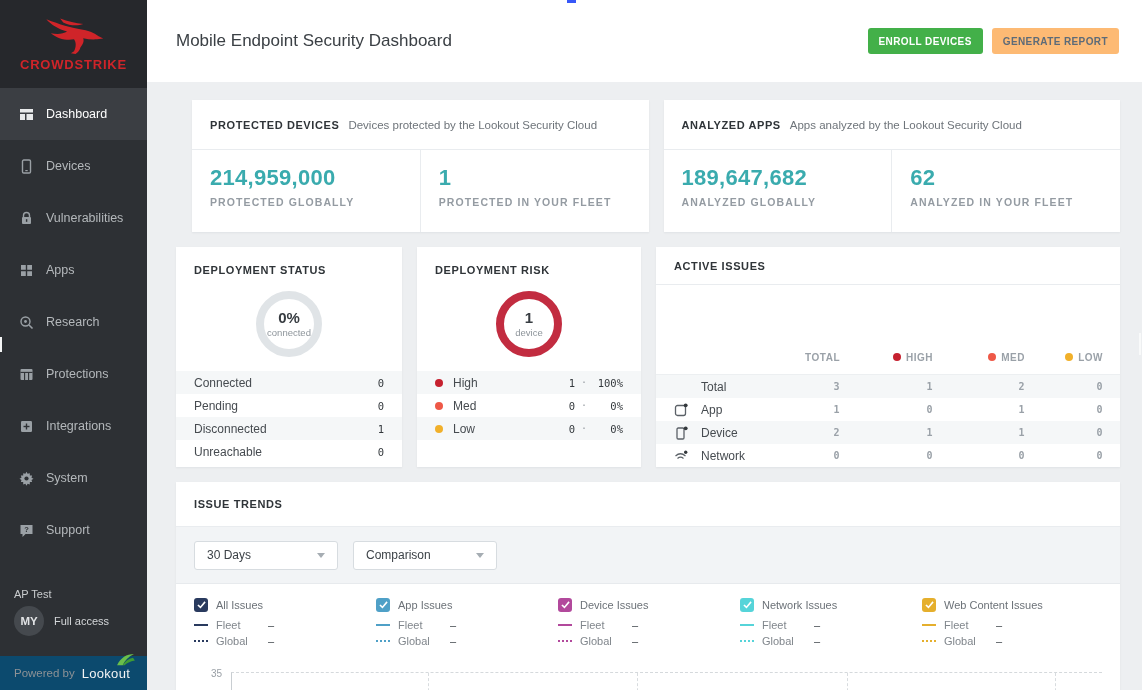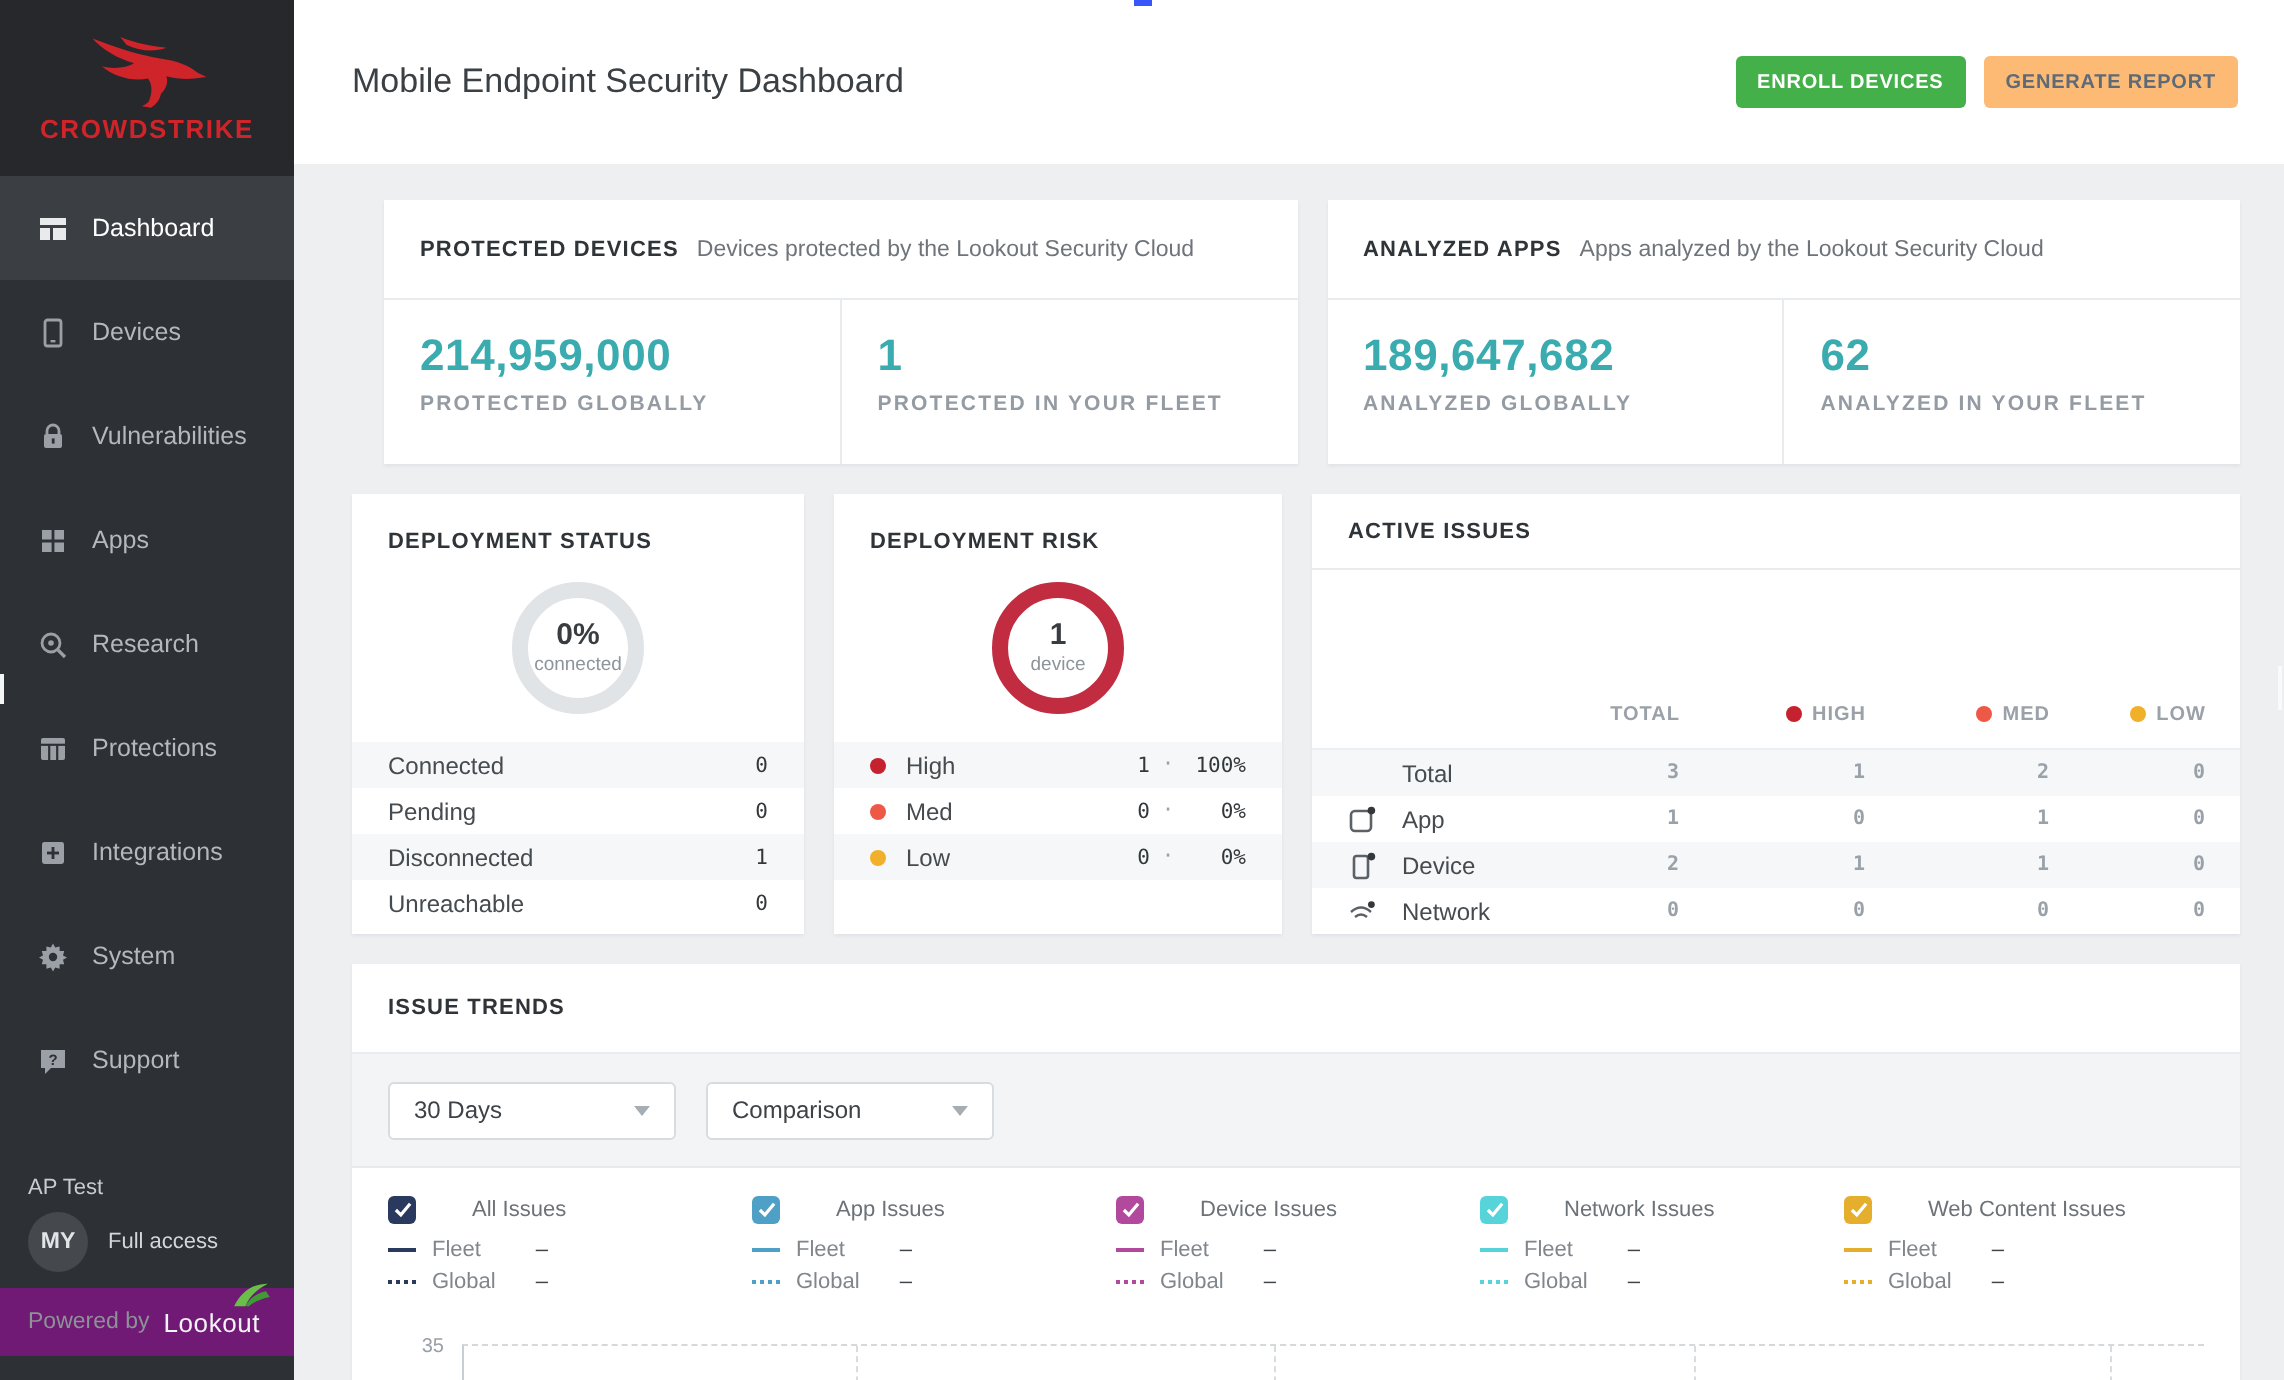--- a/index.html
+++ b/index.html
@@ -14,21 +14,21 @@
 .brand { color:#cf2429; font-weight:bold; font-size:13px; letter-spacing:0.8px; }
 .nav-item { height:52px; display:flex; align-items:center; padding-left:19px; gap:12px; font-size:12.5px; cursor:pointer; }
 .nav-item.active { background:#3b3e43; color:#fff; }
 .nav-item .ic { width:15px; height:15px; display:flex; align-items:center; justify-content:center; flex:0 0 15px; }
 .nav-item .ic svg { width:15px; height:15px; }
 .side-tick { position:absolute; left:0; top:337px; width:2px; height:15px; background:#f4f5f6; }
 .tenant { position:absolute; left:14px; top:588px; font-size:11px; color:#c9ccce; }
 .user-row { position:absolute; left:14px; top:606px; display:flex; align-items:center; gap:10px; }
 .avatar { width:30px; height:30px; border-radius:50%; background:#45494e; color:#e2e4e6; display:flex; align-items:center; justify-content:center; font-size:11.5px; font-weight:bold; }
 .user-access { font-size:11px; color:#d4d7d9; }
-.side-footer { position:absolute; bottom:12px; left:0; width:100%; height:34px; background:#701a75; display:flex; align-items:center; padding-left:14px; }
+.side-footer { position:absolute; bottom:0; left:0; width:100%; height:34px; background:#0c4a6e; display:flex; align-items:center; padding-left:14px; }
 .powered-by { font-size:11.5px; color:#8d9296; }
 .lookout-wrap { position:relative; margin-left:7px; display:flex; align-items:flex-end; }
 .lookout { font-size:13px; color:#f2f3f4; letter-spacing:0.3px; }
 .lookout-bird { position:absolute; right:-6px; top:-14px; width:21px; height:15px; }
 
 
 .main { flex:1; display:flex; flex-direction:column; min-width:0; }
 .topbar { height:82px; background:#fff; display:flex; align-items:center; padding:0 23px 0 29px; flex:0 0 82px; }
 .page-title { font-size:17px; font-weight:400; color:#3b4045; flex:1; }
 .btn { height:26px; border:none; border-radius:3px; font-size:10px; font-weight:bold; letter-spacing:0.4px; padding:0 11px; cursor:pointer; font-family:"Liberation Sans",sans-serif; }
@@ -89,21 +89,21 @@
 .c-total { width:88px; } .c-high { width:93px; } .c-med { width:92px; } .c-low { width:78px; }
 
 
 .trends { margin-top:15px; height:300px; }
 .tr-head { height:45px; display:flex; align-items:center; padding:0 18px; border-bottom:1px solid #e9ecef; }
 .filter-strip { height:57px; background:#f2f4f6; border-bottom:1px solid #e7eaed; display:flex; align-items:center; padding:0 18px; gap:15px; }
 .select { width:144px; height:29px; background:#fff; border:1px solid #d7dce0; border-radius:3px; display:flex; align-items:center; padding:0 12px; font-size:12px; color:#3c4247; }
 .select .caret { margin-left:auto; width:0; height:0; border-left:4px solid transparent; border-right:4px solid transparent; border-top:5px solid #a6adb3; }
 .legend-row { display:flex; padding:14px 0 0 18px; }
 .legend-group { width:182px; }
-.lg-top { display:flex; align-items:center; gap:28px; height:14px; }
+.lg-top { display:flex; align-items:center; gap:8px; height:14px; }
 .chk { width:14px; height:14px; border-radius:3px; display:flex; align-items:center; justify-content:center; }
 .chk svg { width:9px; height:8px; }
 .chk0 { background:#293a5e; } .chk1 { background:#4fa0c7; } .chk2 { background:#b2499c; } .chk3 { background:#56d4d9; } .chk4 { background:#e5af2d; }
 .lg-label { font-size:11px; color:#6c7278; }
 .lg-line { display:flex; align-items:center; width:80px; margin-top:6px; height:13px; }
 .lg-line + .lg-line { margin-top:3px; }
 .swatch { width:14px; height:0; border-top:2px solid; flex:0 0 14px; }
 .swatch.dotted { border-top-style:dotted; }
 .sw0 { border-color:#293a5e; } .sw1 { border-color:#4fa0c7; } .sw2 { border-color:#b2499c; } .sw3 { border-color:#56d4d9; } .sw4 { border-color:#e5af2d; }
 .lg-name { font-size:11px; color:#80868c; margin-left:8px; flex:1; }

